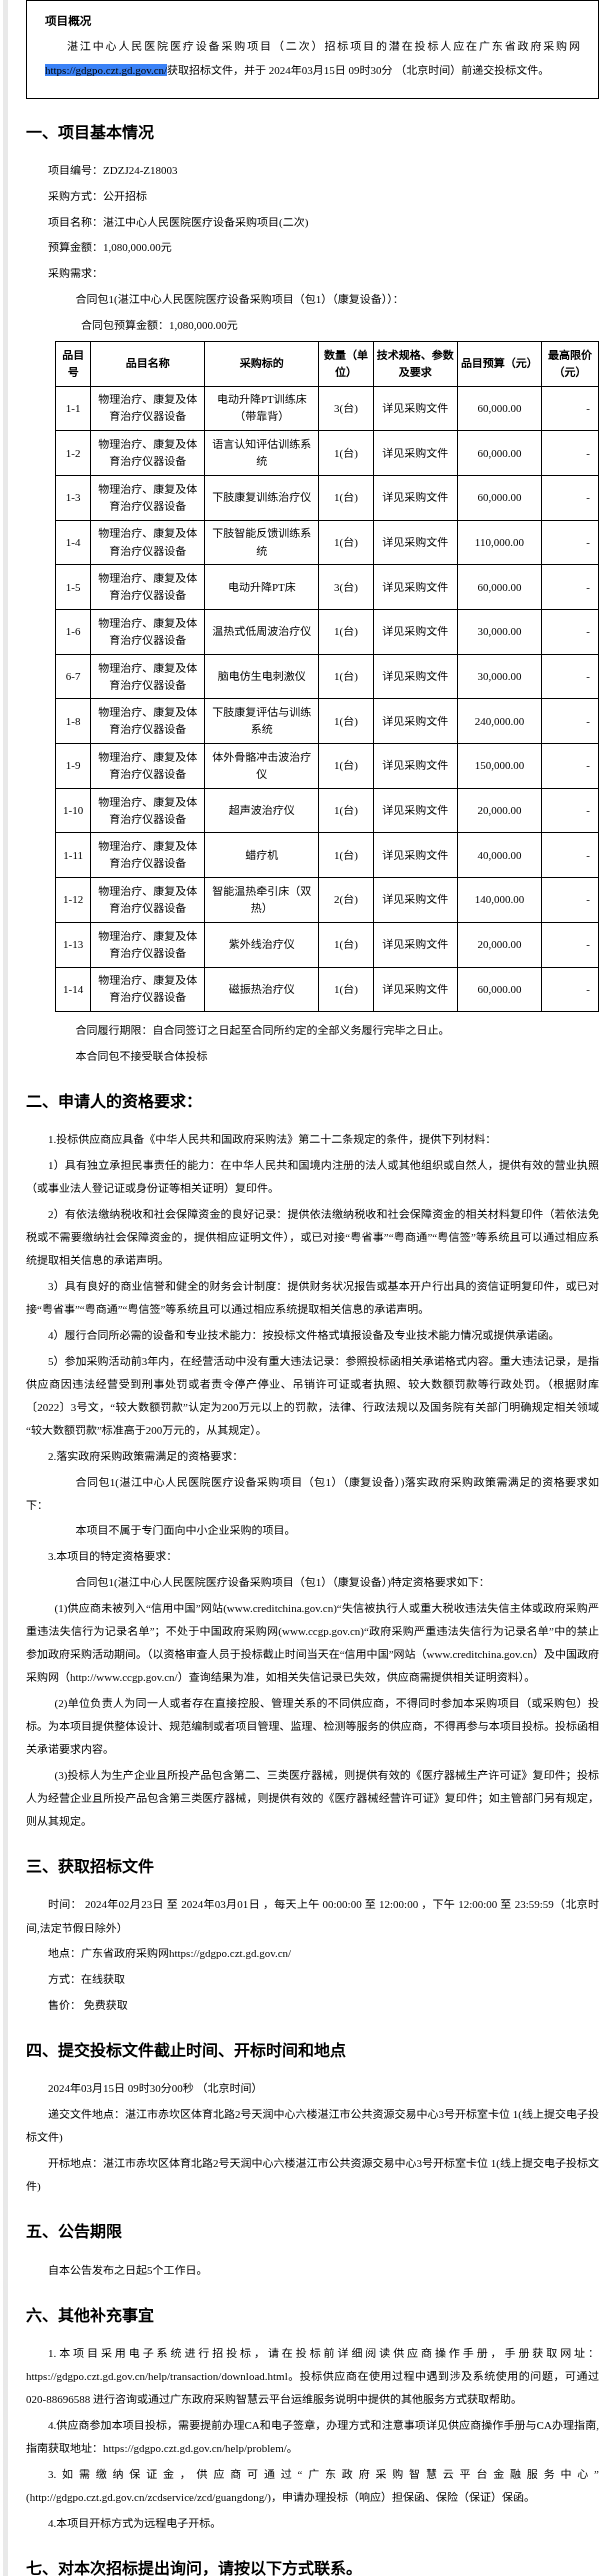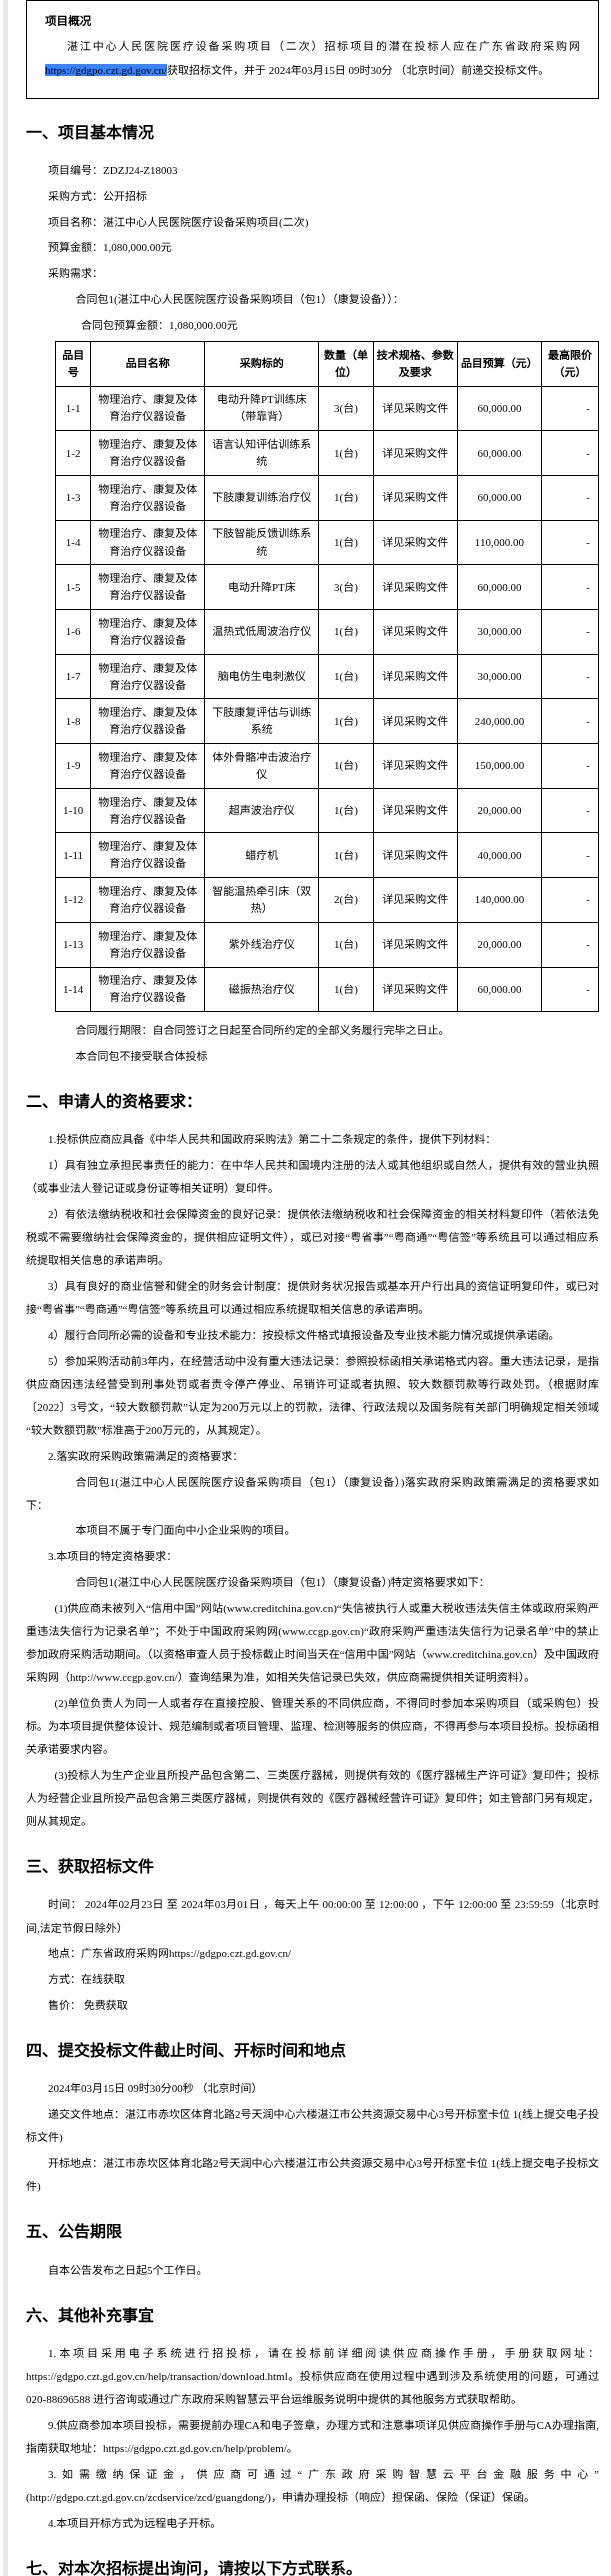--- a/index.html
+++ b/index.html
@@ -191,21 +191,21 @@
               <td>1-6</td>
               <td>物理治疗、康复及体育治疗仪器设备</td>
               <td>温热式低周波治疗仪</td>
               <td>1(台)</td>
               <td>详见采购文件</td>
               <td>30,000.00</td>
               <td class="max-price">-</td>
             </tr>
 
             <tr>
-              <td>1-7</td>
+              <td>6-7</td>
               <td>物理治疗、康复及体育治疗仪器设备</td>
               <td>脑电仿生电刺激仪</td>
               <td>1(台)</td>
               <td>详见采购文件</td>
               <td>30,000.00</td>
               <td class="max-price">-</td>
             </tr>
 
             <tr>
               <td>1-8</td>
@@ -348,21 +348,21 @@
 
         <p class="ln ind2">自本公告发布之日起5个工作日。</p>
 
     </section>
 
     <section>
       <h3 class="sec">六、其他补充事宜</h3>
 
         <p class="ln ind2">1.本项目采用电子系统进行招投标，请在投标前详细阅读供应商操作手册，手册获取网址：https://gdgpo.czt.gd.gov.cn/help/transaction/download.html。投标供应商在使用过程中遇到涉及系统使用的问题，可通过020-88696588 进行咨询或通过广东政府采购智慧云平台运维服务说明中提供的其他服务方式获取帮助。</p>
 
-        <p class="ln ind2">9.供应商参加本项目投标，需要提前办理CA和电子签章，办理方式和注意事项详见供应商操作手册与CA办理指南,指南获取地址：https://gdgpo.czt.gd.gov.cn/help/problem/。</p>
+        <p class="ln ind2">4.供应商参加本项目投标，需要提前办理CA和电子签章，办理方式和注意事项详见供应商操作手册与CA办理指南,指南获取地址：https://gdgpo.czt.gd.gov.cn/help/problem/。</p>
 
         <p class="ln ind2">3.如需缴纳保证金，供应商可通过“广东政府采购智慧云平台金融服务中心”(http://gdgpo.czt.gd.gov.cn/zcdservice/zcd/guangdong/)，申请办理投标（响应）担保函、保险（保证）保函。</p>
 
         <p class="ln ind2">4.本项目开标方式为远程电子开标。</p>
 
     </section>
 
     <section>
       <h3 class="sec">七、对本次招标提出询问，请按以下方式联系。</h3>
 

